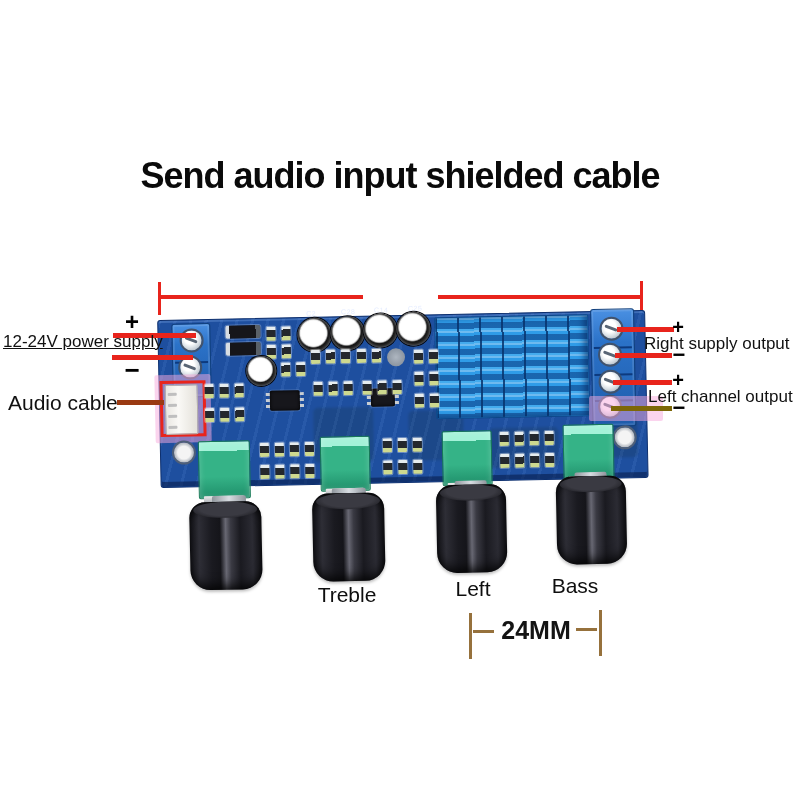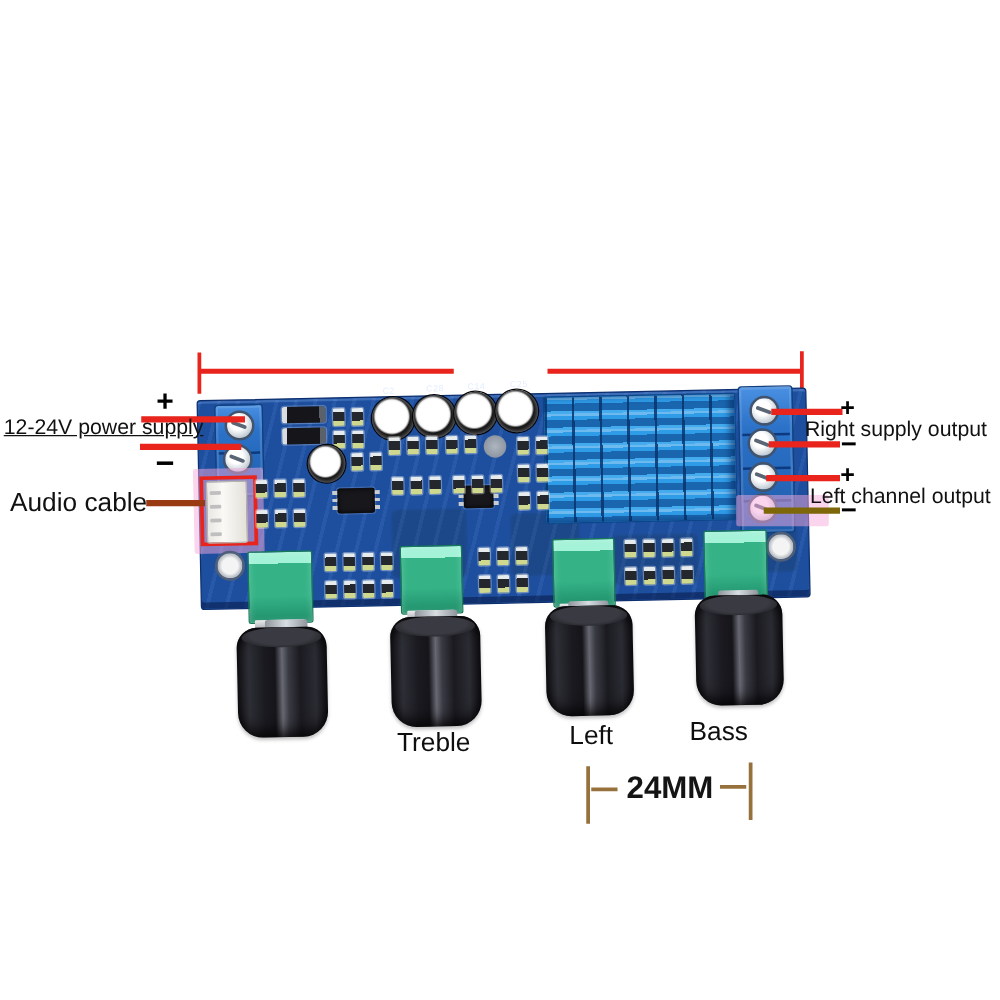--- a/index.html
+++ b/index.html
@@ -87,20 +87,21 @@
   .knob::before{content:"";position:absolute;left:6%;top:0;width:88%;height:16px;
         border-radius:50%;background:radial-gradient(ellipse at 50% 40%, #3a3a42 0 55%, #121216 100%);}
 
   .knob-lbl{font-size:21px;color:#0e0e0e;text-align:center;}
 </style>
 </head>
 <body>
 
 <div id="canvas">
 
+  <div class="abs title">Send audio input shielded cable</div>
 
   <div class="abs red-tick" style="left:158px;top:282px;height:33px;"></div>
   <div class="abs red-tick" style="left:640px;top:281px;height:32px;"></div>
   <div class="abs red-line" style="left:160px;top:295px;width:203px;height:4px;"></div>
   <div class="abs red-line" style="left:438px;top:295px;width:202px;height:4px;"></div>
 
   <div id="board" class="abs">
     <div class="abs pcb"></div>
 
     <div class="abs wm" style="left:155px;top:100px;width:60px;height:55px;"></div>

